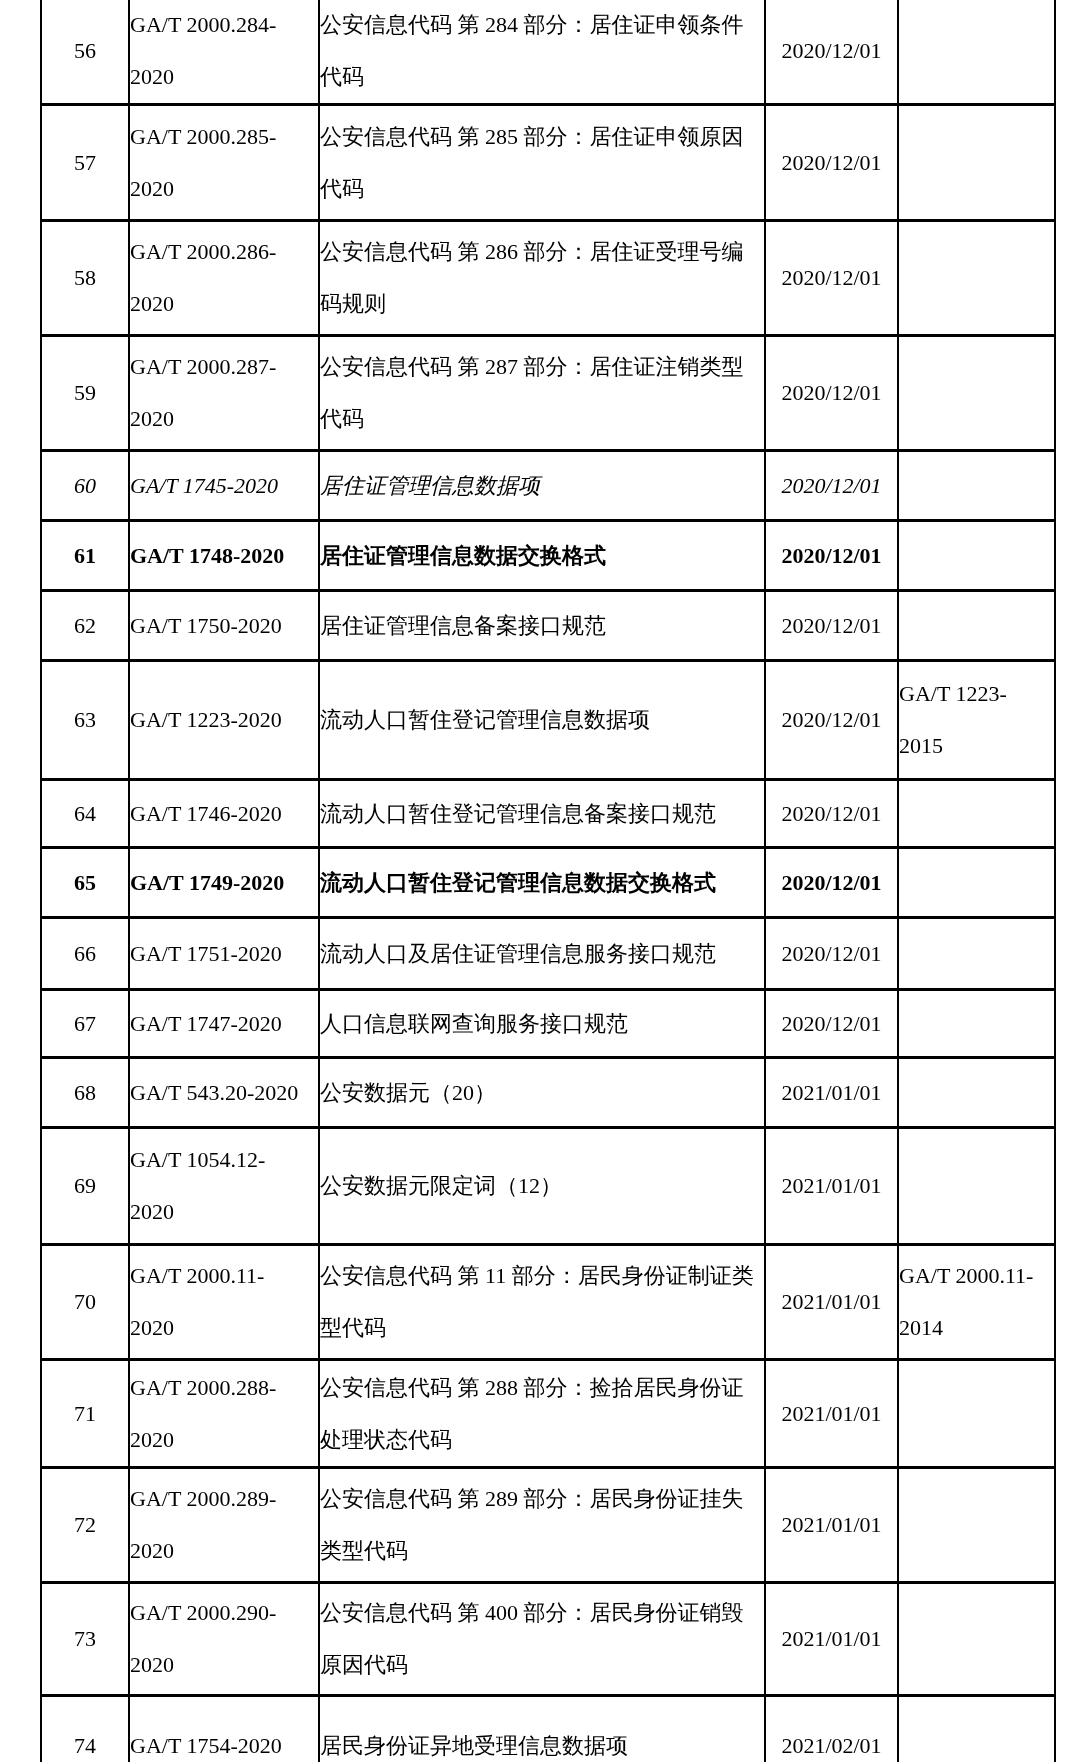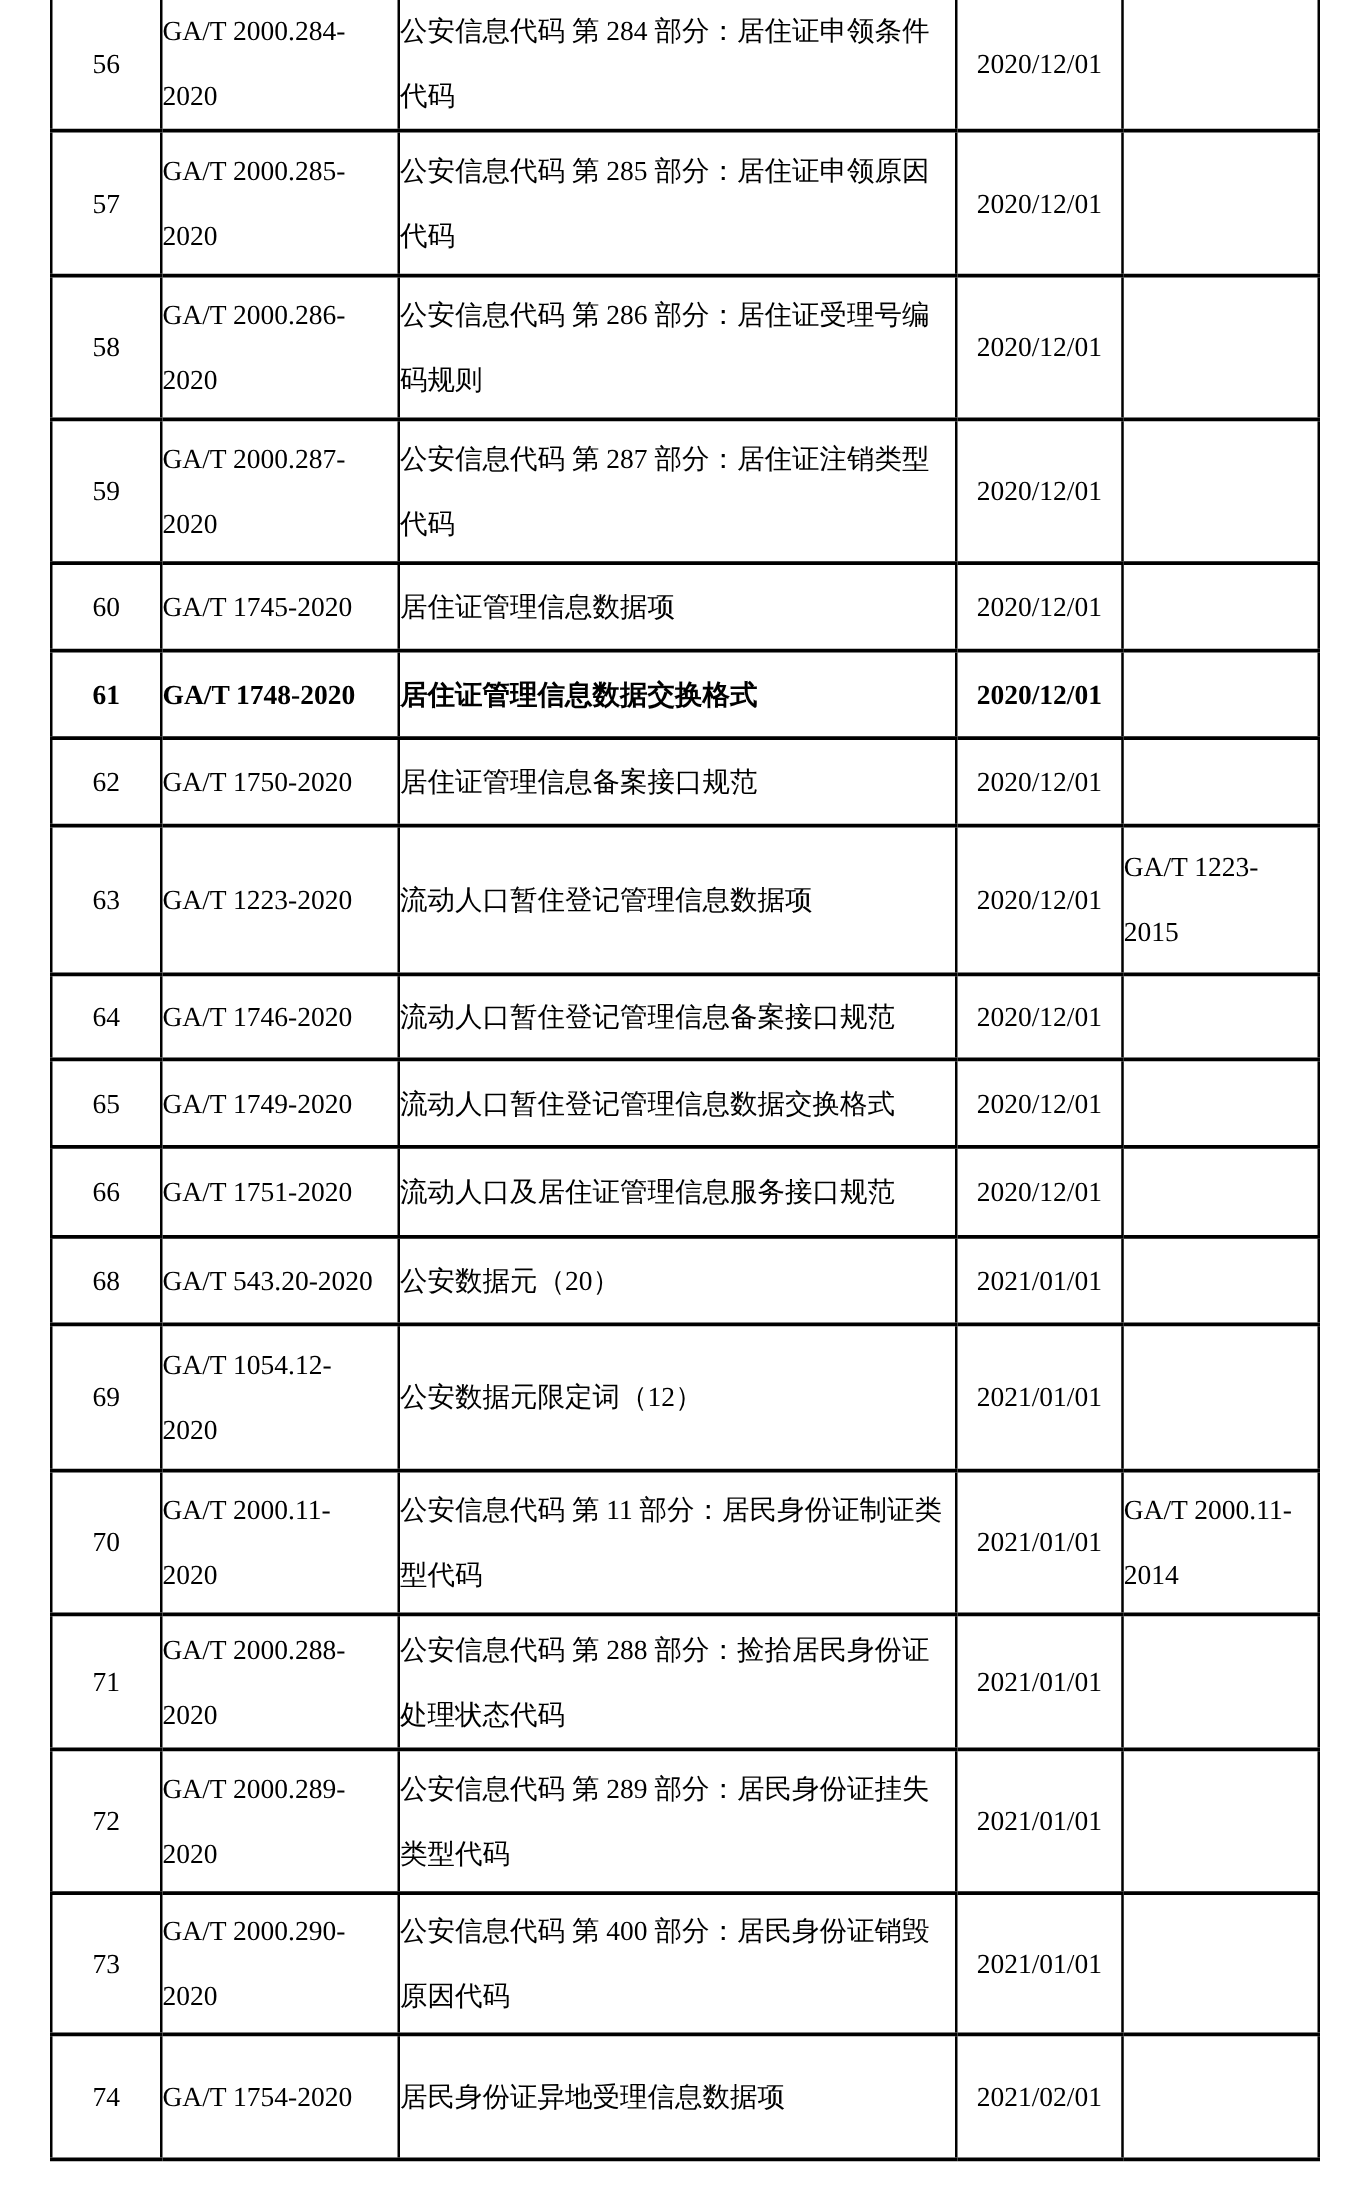--- a/index.html
+++ b/index.html
@@ -85,21 +85,21 @@
   </tr>
         <tr style="height: 115px;">
     <td class="c-num">59</td>
     <td class="c-code">GA/T 2000.287-
 2020</td>
     <td class="c-name">公安信息代码 第 287 部分：居住证注销类型
 代码</td>
     <td class="c-date">2020/12/01</td>
     <td class="c-repl"></td>
   </tr>
-        <tr style="height: 70px;">
+        <tr style="height: 70px; font-style: italic;">
     <td class="c-num">60</td>
     <td class="c-code">GA/T 1745-2020</td>
     <td class="c-name">居住证管理信息数据项</td>
     <td class="c-date">2020/12/01</td>
     <td class="c-repl"></td>
   </tr>
         <tr style="height: 70px; font-weight: bold;">
     <td class="c-num">61</td>
     <td class="c-code">GA/T 1748-2020</td>
     <td class="c-name">居住证管理信息数据交换格式</td>
@@ -121,31 +121,38 @@
     <td class="c-repl">GA/T 1223-
 2015</td>
   </tr>
         <tr style="height: 68px;">
     <td class="c-num">64</td>
     <td class="c-code">GA/T 1746-2020</td>
     <td class="c-name">流动人口暂住登记管理信息备案接口规范</td>
     <td class="c-date">2020/12/01</td>
     <td class="c-repl"></td>
   </tr>
-        <tr style="height: 70px;">
+        <tr style="height: 70px; font-weight: bold;">
     <td class="c-num">65</td>
     <td class="c-code">GA/T 1749-2020</td>
     <td class="c-name">流动人口暂住登记管理信息数据交换格式</td>
     <td class="c-date">2020/12/01</td>
     <td class="c-repl"></td>
   </tr>
         <tr style="height: 72px;">
     <td class="c-num">66</td>
     <td class="c-code">GA/T 1751-2020</td>
     <td class="c-name">流动人口及居住证管理信息服务接口规范</td>
+    <td class="c-date">2020/12/01</td>
+    <td class="c-repl"></td>
+  </tr>
+        <tr style="height: 68px;">
+    <td class="c-num">67</td>
+    <td class="c-code">GA/T 1747-2020</td>
+    <td class="c-name">人口信息联网查询服务接口规范</td>
     <td class="c-date">2020/12/01</td>
     <td class="c-repl"></td>
   </tr>
         <tr style="height: 70px;">
     <td class="c-num">68</td>
     <td class="c-code">GA/T 543.20-2020</td>
     <td class="c-name">公安数据元（20）</td>
     <td class="c-date">2021/01/01</td>
     <td class="c-repl"></td>
   </tr>

